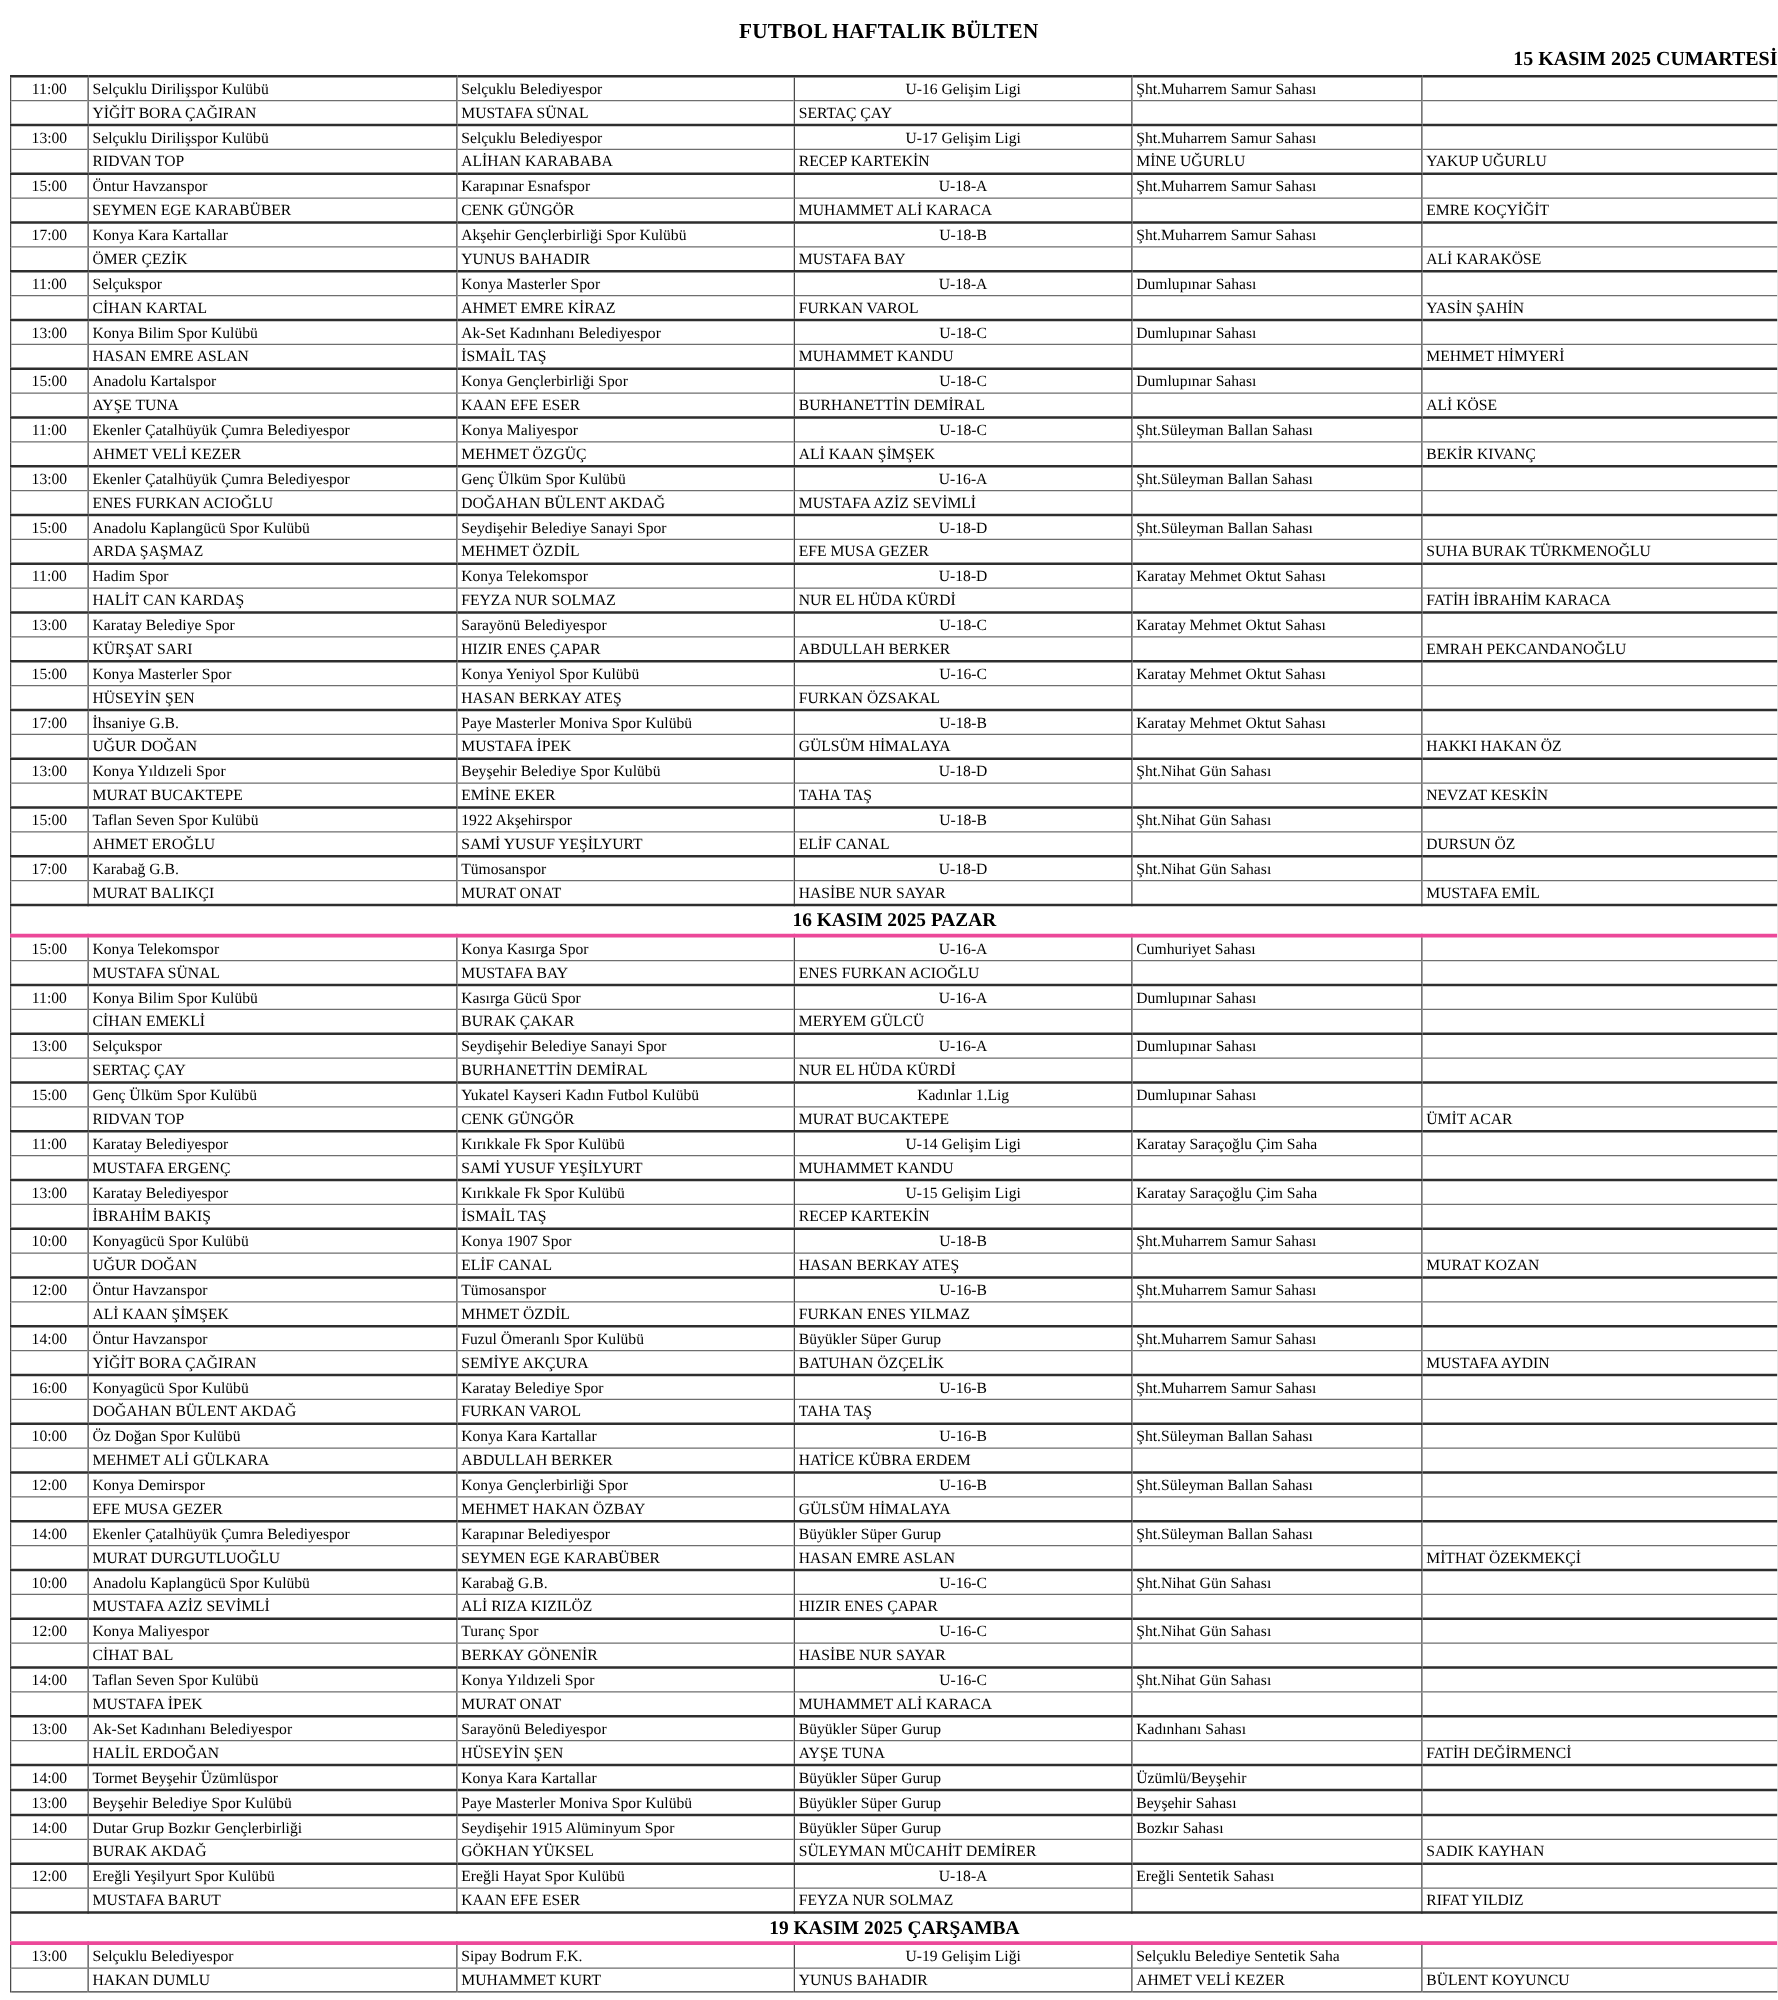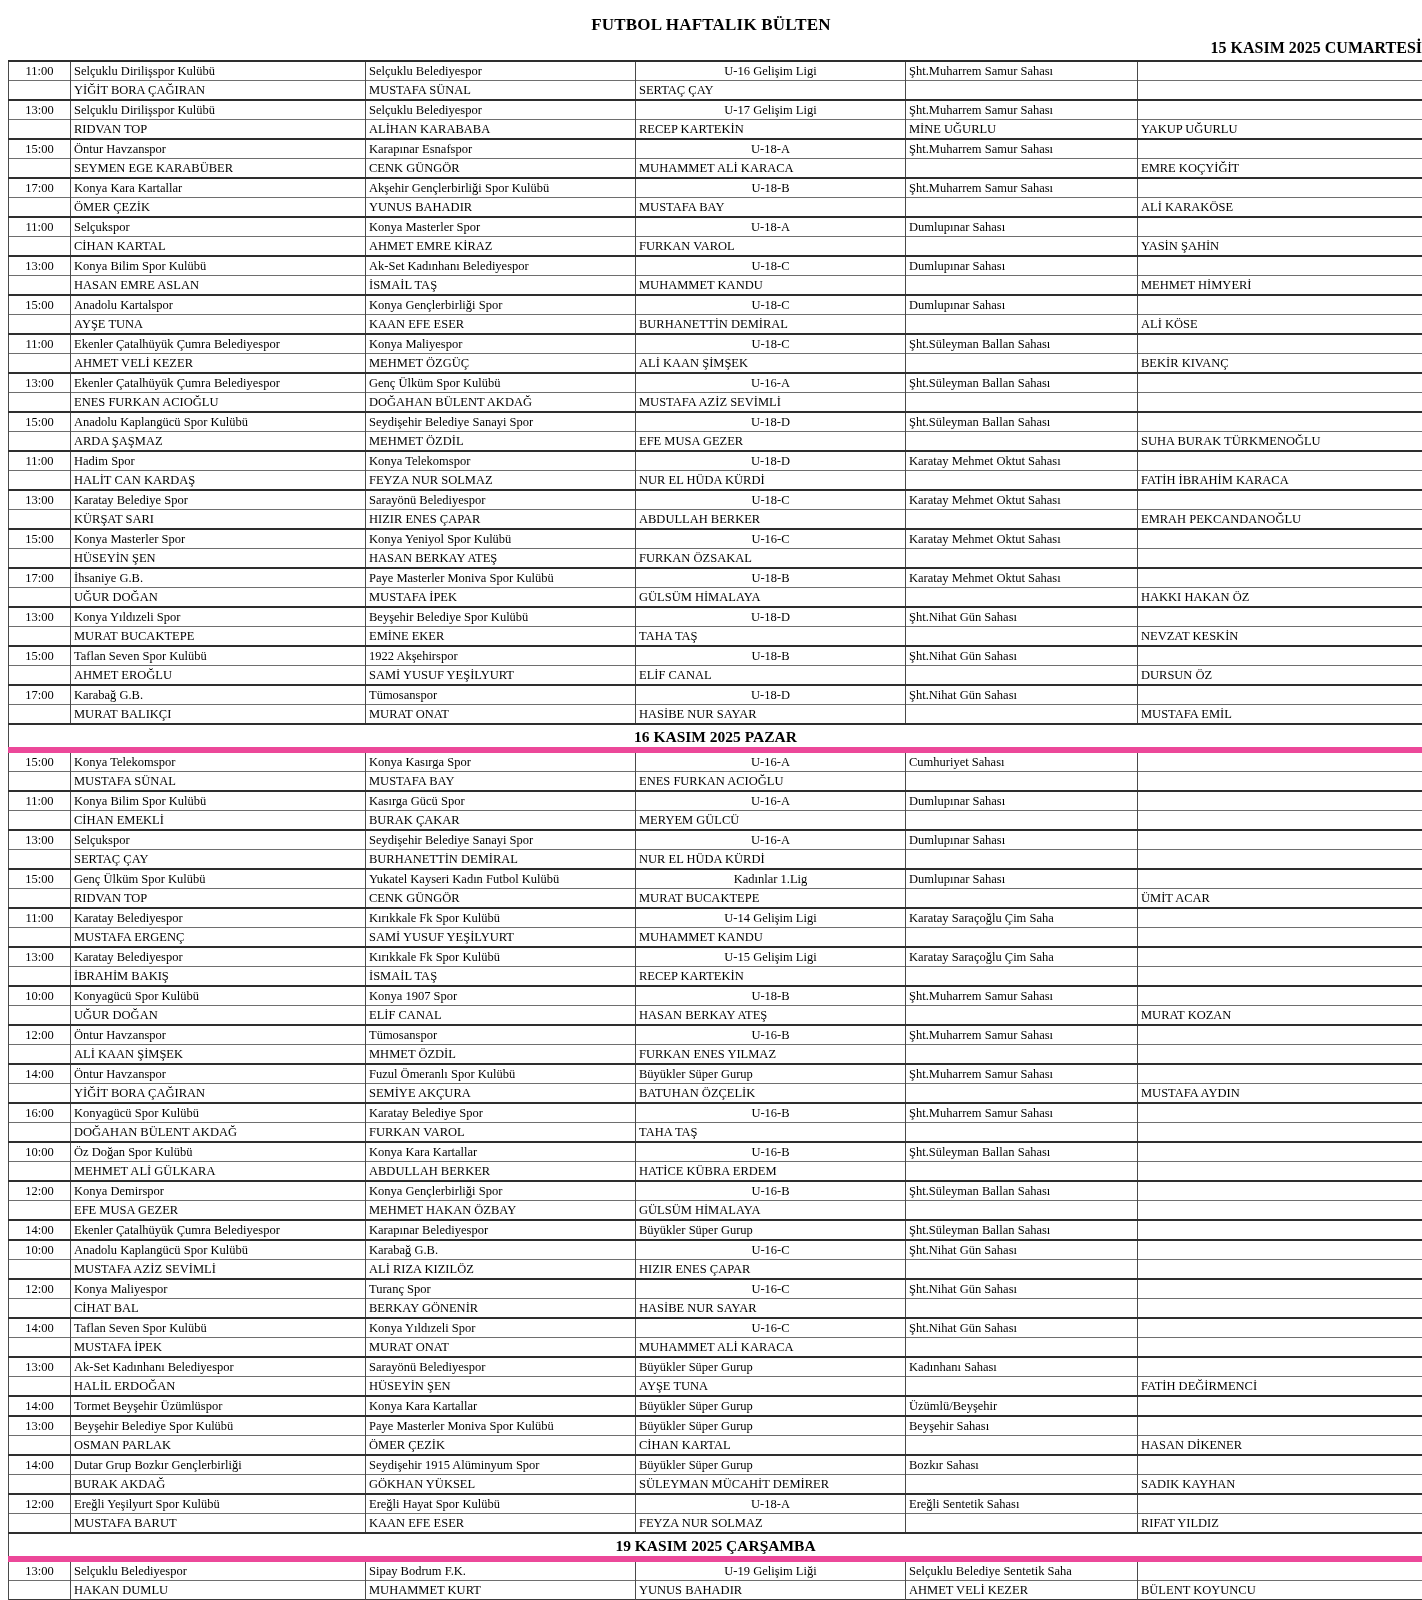--- a/index.html
+++ b/index.html
@@ -55,21 +55,21 @@
     padding: 0 3px;
     white-space: nowrap;
     overflow: hidden;
     line-height: 17px;
     vertical-align: middle;
   }
   tr.match-first td { border-top: 2px solid #2e2e2e; }
   tr.match-second td { border-top: 1px solid #6e6e6e; }
   tr.date-row td {
     border-top: 2px solid #2e2e2e;
-    border-bottom: 6px solid #ec4899;
+    border-bottom: 3px solid #ec4899;
     text-align: center;
     font-weight: bold;
     font-size: 15.5px;
     height: 22px;
   }
   td.t-center { text-align: center; }
   td.t-left { text-align: left; }
 </style>
 </head>
 <body>
@@ -556,20 +556,28 @@
           <td class="t-left"></td>
         </tr>
         <tr class="match-first">
           <td class="t-center">14:00</td>
           <td class="t-left">Ekenler Çatalhüyük Çumra Belediyespor</td>
           <td class="t-left">Karapınar Belediyespor</td>
           <td class="t-left">Büyükler Süper Gurup</td>
           <td class="t-left">Şht.Süleyman Ballan Sahası</td>
           <td class="t-left"></td>
         </tr>
+        <tr class="match-second">
+          <td class="t-center"></td>
+          <td class="t-left">MURAT DURGUTLUOĞLU</td>
+          <td class="t-left">SEYMEN EGE KARABÜBER</td>
+          <td class="t-left">HASAN EMRE ASLAN</td>
+          <td class="t-left"></td>
+          <td class="t-left">MİTHAT ÖZEKMEKÇİ</td>
+        </tr>
         <tr class="match-first">
           <td class="t-center">10:00</td>
           <td class="t-left">Anadolu Kaplangücü Spor Kulübü</td>
           <td class="t-left">Karabağ G.B.</td>
           <td class="t-center">U-16-C</td>
           <td class="t-left">Şht.Nihat Gün Sahası</td>
           <td class="t-left"></td>
         </tr>
         <tr class="match-second">
           <td class="t-center"></td>
@@ -636,28 +644,20 @@
           <td class="t-left"></td>
         </tr>
         <tr class="match-first">
           <td class="t-center">13:00</td>
           <td class="t-left">Beyşehir Belediye Spor Kulübü</td>
           <td class="t-left">Paye Masterler Moniva  Spor Kulübü</td>
           <td class="t-left">Büyükler Süper Gurup</td>
           <td class="t-left">Beyşehir Sahası</td>
           <td class="t-left"></td>
         </tr>
-        <tr class="match-second">
-          <td class="t-center"></td>
-          <td class="t-left">OSMAN PARLAK</td>
-          <td class="t-left">ÖMER ÇEZİK</td>
-          <td class="t-left">CİHAN KARTAL</td>
-          <td class="t-left"></td>
-          <td class="t-left">HASAN DİKENER</td>
-        </tr>
         <tr class="match-first">
           <td class="t-center">14:00</td>
           <td class="t-left">Dutar Grup Bozkır Gençlerbirliği</td>
           <td class="t-left">Seydişehir 1915 Alüminyum Spor</td>
           <td class="t-left">Büyükler Süper Gurup</td>
           <td class="t-left">Bozkır Sahası</td>
           <td class="t-left"></td>
         </tr>
         <tr class="match-second">
           <td class="t-center"></td>

